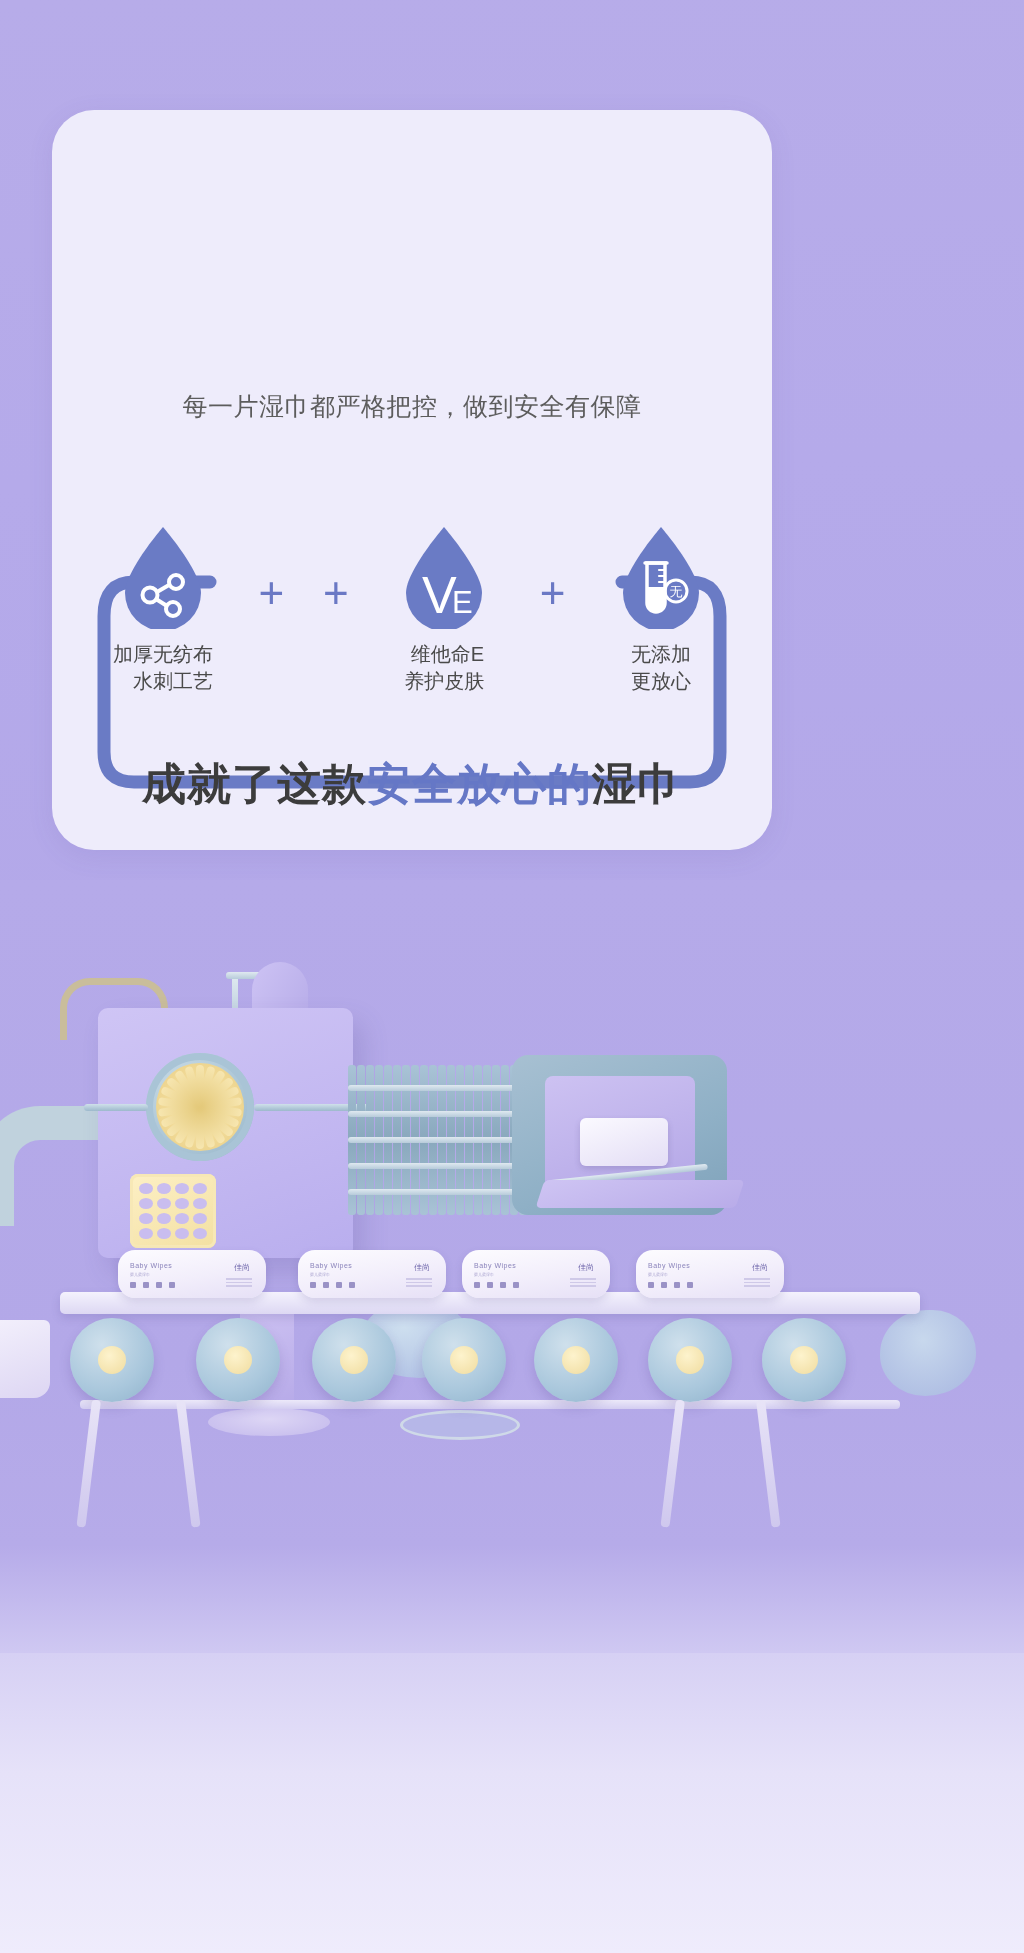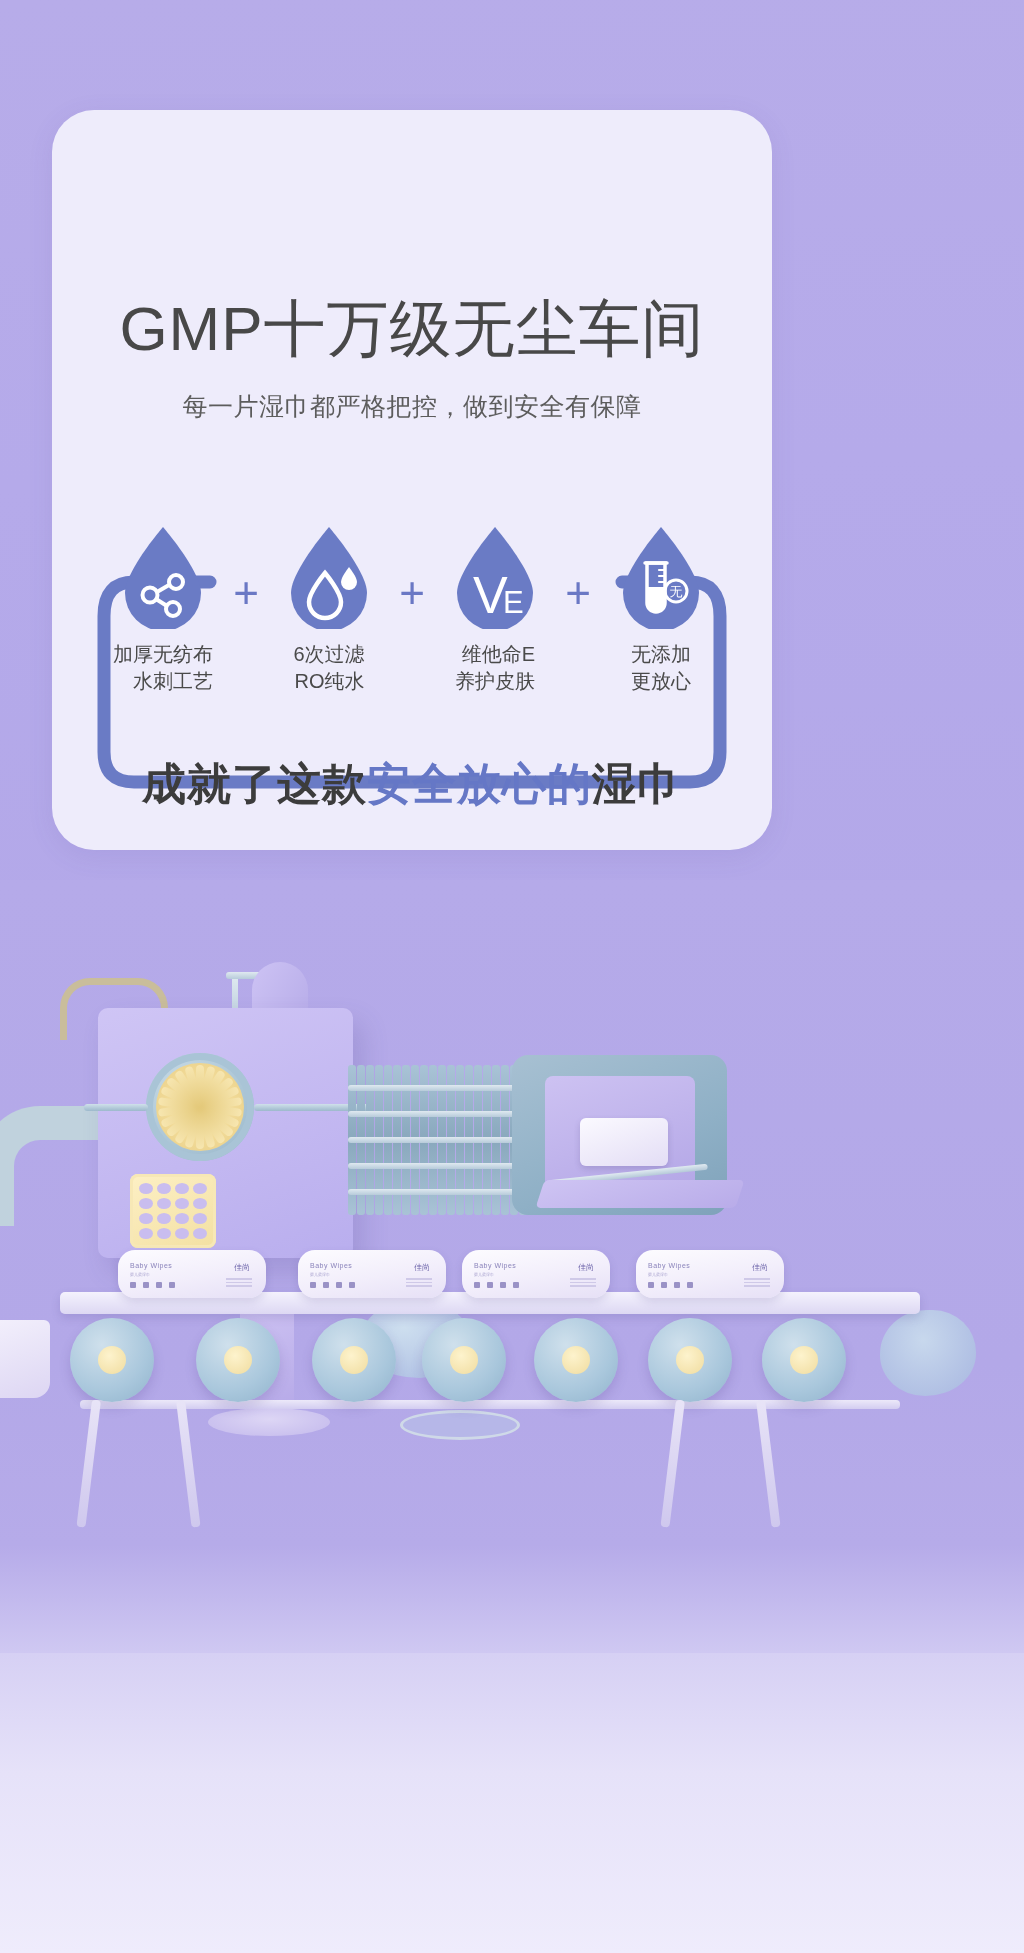--- a/index.html
+++ b/index.html
@@ -285,21 +285,20 @@
     border-radius: 50% 46% 54% 48% / 52% 50% 50% 48%;
   }
 </style>
 </head>
 <body>
 
 <div id="bg-top"></div>
 
 <div id="info-card">
 
-  <div class="headline" id="headline-2">GMP十万级无尘车间</div>
 
   <div id="subtitle">每一片湿巾都严格把控，做到安全有保障</div>
 
   <svg id="bracket" viewBox="0 0 660 290">
     <path d="M 128 62 L 52 62 Q 22 62 22 96 L 22 232 Q 22 262 52 262 L 608 262 Q 638 262 638 232 L 638 96 Q 638 62 608 62 L 540 62" fill="none" stroke="#6a7bc5" stroke-width="13" stroke-linecap="round"></path>
   </svg>
 
   <div id="droplet-row">
 
     <div class="drop-cell">
@@ -316,33 +315,20 @@
         </svg>
       </div>
       <div class="drop-label">
         <div>加厚无纺布</div>
         <div>水刺工艺</div>
       </div>
     </div>
 
     <div class="plus">+</div>
 
-    <div class="drop-cell">
-      <div class="droplet">
-        <svg width="84" height="104" viewBox="0 0 84 104">
-          <path d="M42 2 C42 2 80 46 80 68 A38 38 0 1 1 4 68 C4 46 42 2 42 2 Z" fill="#6a7bc5"></path>
-          <path d="M38 48 C38 48 54 67 54 77 A16 16 0 1 1 22 77 C22 67 38 48 38 48 Z" fill="none" stroke="#ffffff" stroke-width="4.5"></path>
-          <path d="M62 42 C62 42 70 52 70 57 A8 8 0 1 1 54 57 C54 52 62 42 62 42 Z" fill="#ffffff"></path>
-        </svg>
-      </div>
-      <div class="drop-label">
-        <div>6次过滤</div>
-        <div>RO纯水</div>
-      </div>
-    </div>
 
     <div class="plus">+</div>
 
     <div class="drop-cell">
       <div class="droplet">
         <svg width="84" height="104" viewBox="0 0 84 104">
           <path d="M42 2 C42 2 80 46 80 68 A38 38 0 1 1 4 68 C4 46 42 2 42 2 Z" fill="#6a7bc5"></path>
           <text x="20" y="88" font-family="Liberation Sans, sans-serif" font-size="52" font-weight="400" fill="#ffffff">V</text>
           <text x="50" y="88" font-family="Liberation Sans, sans-serif" font-size="31" font-weight="400" fill="#ffffff">E</text>
         </svg>

